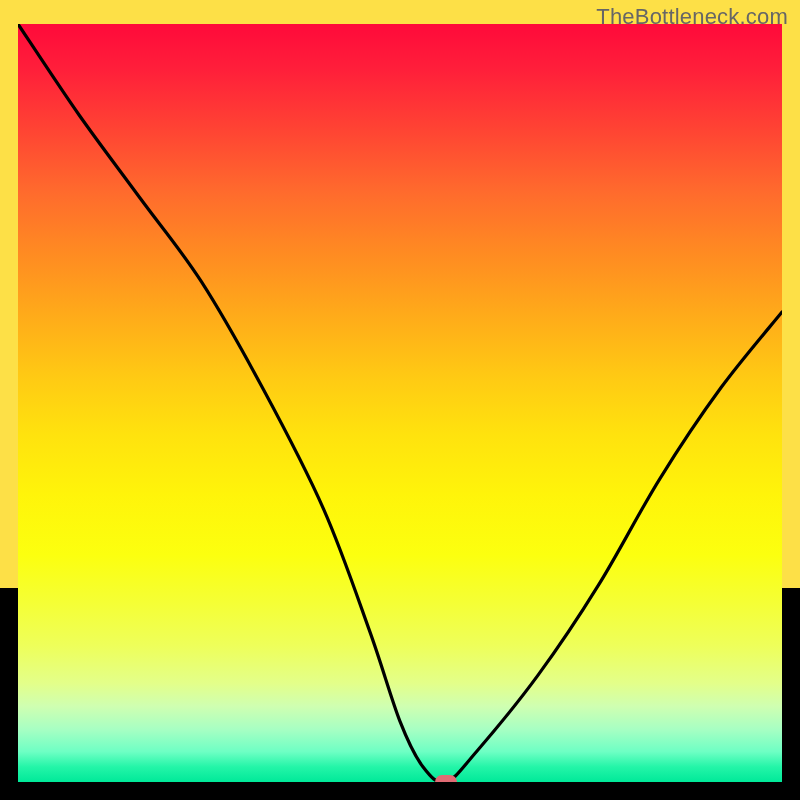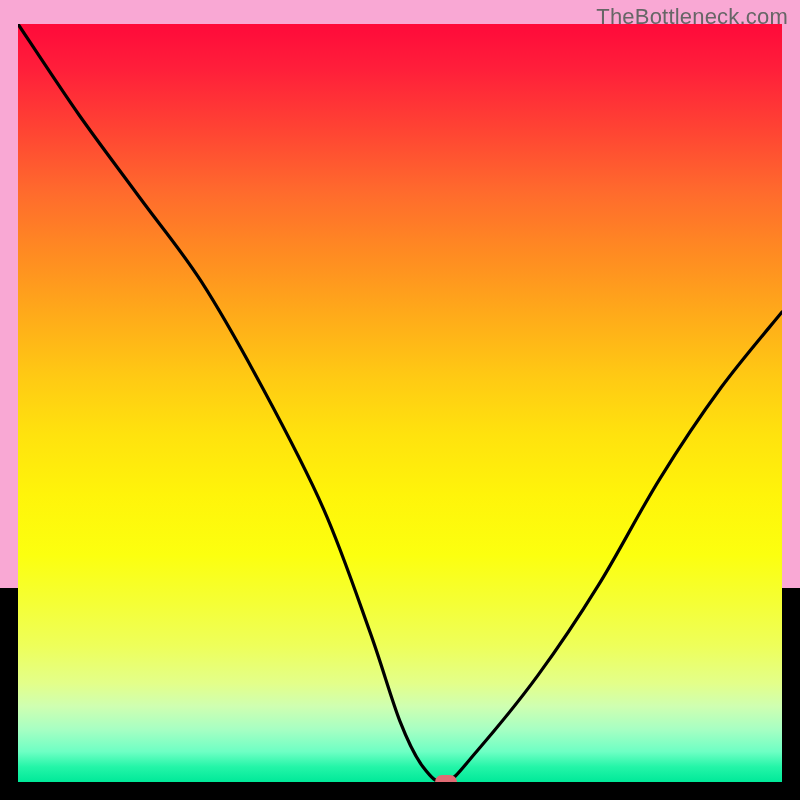--- a/index.html
+++ b/index.html
@@ -8,21 +8,21 @@
     width: 800px;
     height: 800px;
     background: #000;
     overflow: hidden;
     font-family: Arial, Helvetica, sans-serif;
   }
   .outer {
     position: relative;
     width: 800px;
     height: 588px;
-    background: #f9a8d4;
+    background: #fde047;
   }
   .watermark {
     position: absolute;
     top: 4px;
     right: 12px;
     color: #666;
     font-size: 22px;
     font-weight: 500;
     letter-spacing: 0.2px;
     z-index: 20;

